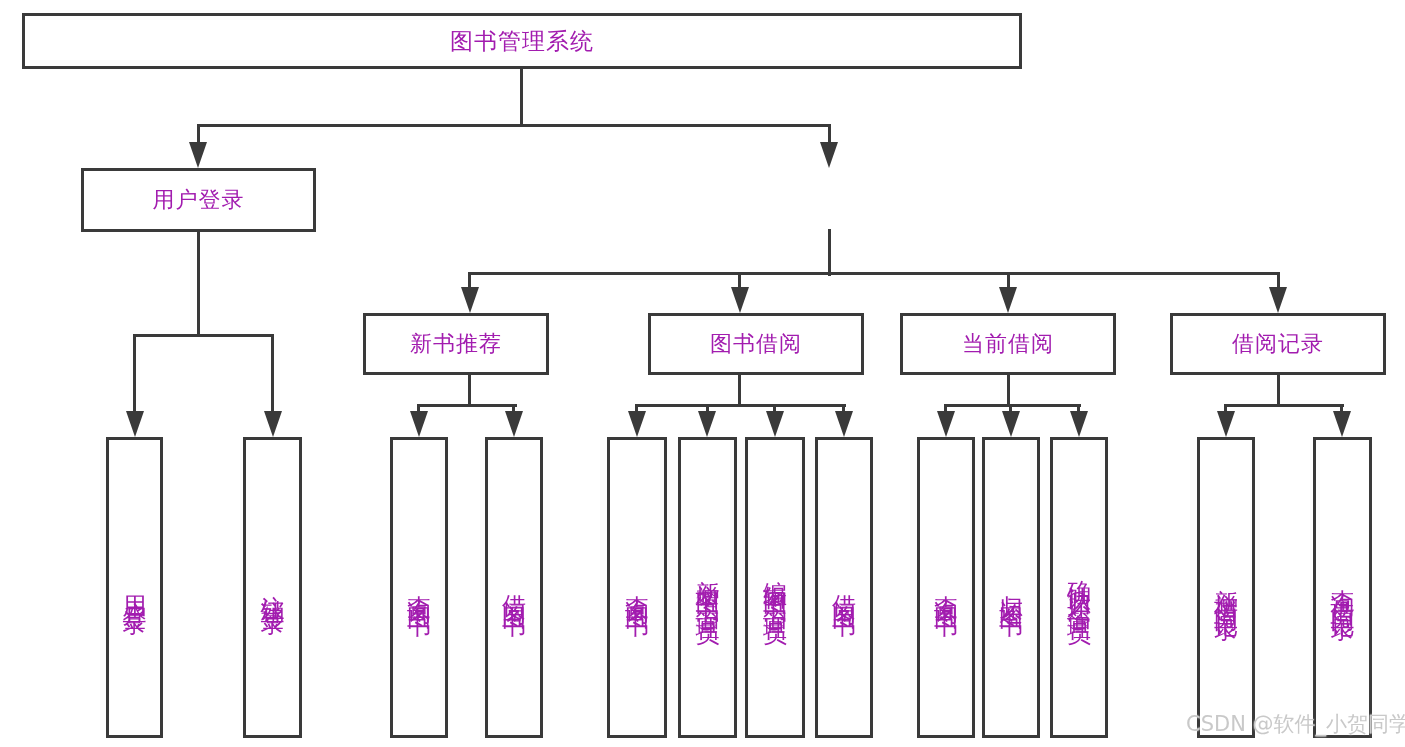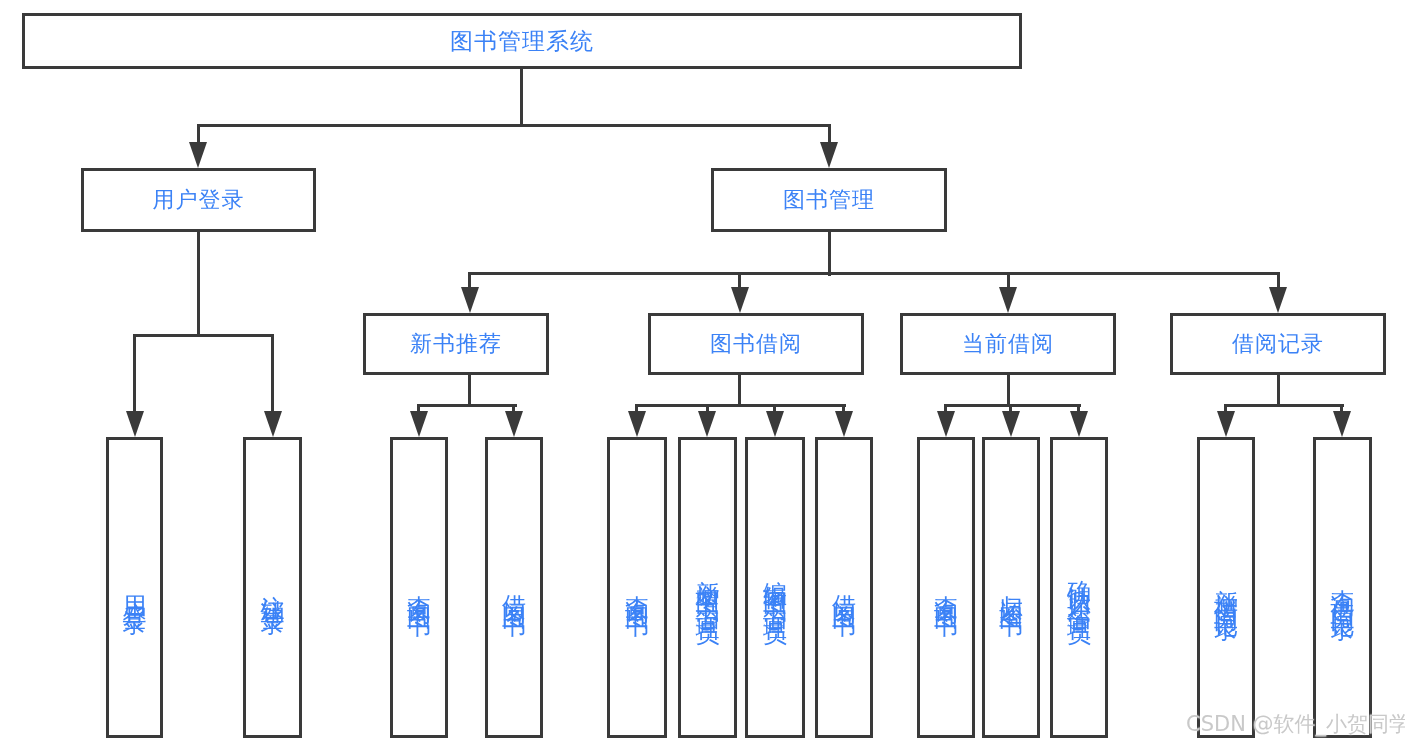--- a/index.html
+++ b/index.html
@@ -12,21 +12,21 @@
     overflow: hidden;
   }
   .box {
     position: absolute;
     box-sizing: border-box;
     border: 3px solid #3a3a3a;
     background: #ffffff;
     display: flex;
     align-items: center;
     justify-content: center;
-    color: #3b82f6;
+    color: #a21caf;
     z-index: 2;
   }
   .hlabel {
     font-size: 22px;
     letter-spacing: 1px;
     white-space: nowrap;
   }
   .root-label { font-size: 23px; }
   .vtext {
     writing-mode: vertical-rl;
@@ -63,23 +63,20 @@
 <div id="stage">
 
   <div class="box" style="left:22px; top:13px; width:1000px; height:56px;">
     <span class="hlabel root-label">图书管理系统</span>
   </div>
 
   <div class="box" style="left:81px; top:168px; width:235px; height:64px;">
     <span class="hlabel">用户登录</span>
   </div>
 
-  <div class="box" style="left:711px; top:168px; width:236px; height:64px;">
-    <span class="hlabel">图书管理</span>
-  </div>
 
   <div class="box" style="left:363px; top:313px; width:186px; height:62px;">
     <span class="hlabel">新书推荐</span>
   </div>
 
   <div class="box" style="left:632px; top:313px; width:216px; height:62px;margin-left:16px;">
     <span class="hlabel">图书借阅</span>
   </div>
 
   <div class="box" style="left:1170px; top:313px; width:216px; height:62px;">

